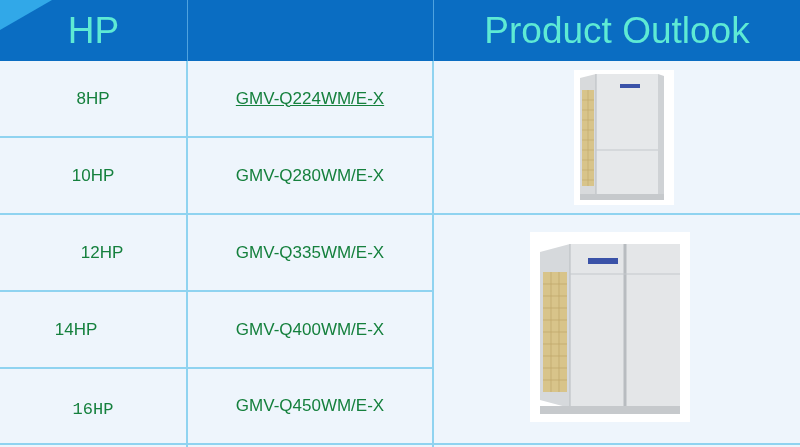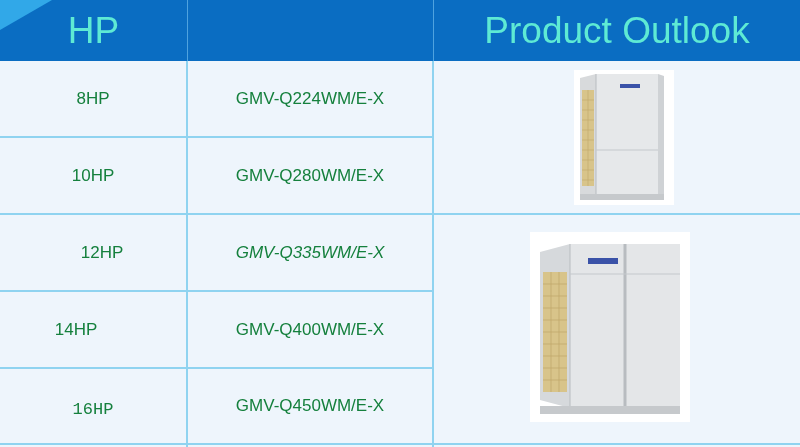--- a/index.html
+++ b/index.html
@@ -55,29 +55,29 @@
 <div class="grid-v" style="left:186px;"></div>
 <div class="grid-v" style="left:432px;"></div>
 <div class="grid-h" style="top:136px;width:434px;"></div>
 <div class="grid-h" style="top:213px;width:800px;"></div>
 <div class="grid-h" style="top:290px;width:434px;"></div>
 <div class="grid-h" style="top:367px;width:434px;"></div>
 <div class="grid-h" style="top:443px;width:800px;"></div>
 
 <div>
   <div class="cell" style="left:0;top:61px;width:186px;height:75px;">8HP</div>
-  <div class="cell" style="left:188px;top:61px;width:244px;height:75px;">GMV-Q224WM/E-X</div>
+  <div class="cell" style="left:188px;top:61px;width:244px;height:75px;text-decoration:underline;">GMV-Q224WM/E-X</div>
 </div>
 <div>
   <div class="cell" style="left:0;top:138px;width:186px;height:75px;">10HP</div>
   <div class="cell" style="left:188px;top:138px;width:244px;height:75px;">GMV-Q280WM/E-X</div>
 </div>
 <div>
   <div class="cell" style="left:0;top:215px;width:204px;height:75px;">12HP</div>
-  <div class="cell" style="left:188px;top:215px;width:244px;height:75px;font-style:italic;">GMV-Q335WM/E-X</div>
+  <div class="cell" style="left:188px;top:215px;width:244px;height:75px;">GMV-Q335WM/E-X</div>
 </div>
 <div>
   <div class="cell" style="left:0;top:292px;width:152px;height:75px;">14HP</div>
   <div class="cell" style="left:188px;top:292px;width:244px;height:75px;">GMV-Q400WM/E-X</div>
 </div>
 <div>
   <div class="cell" style="left:0;top:369px;width:186px;height:81px;font-family:Liberation Mono, monospace;">16HP</div>
   <div class="cell" style="left:188px;top:369px;width:244px;height:74px;">GMV-Q450WM/E-X</div>
 </div>
 

